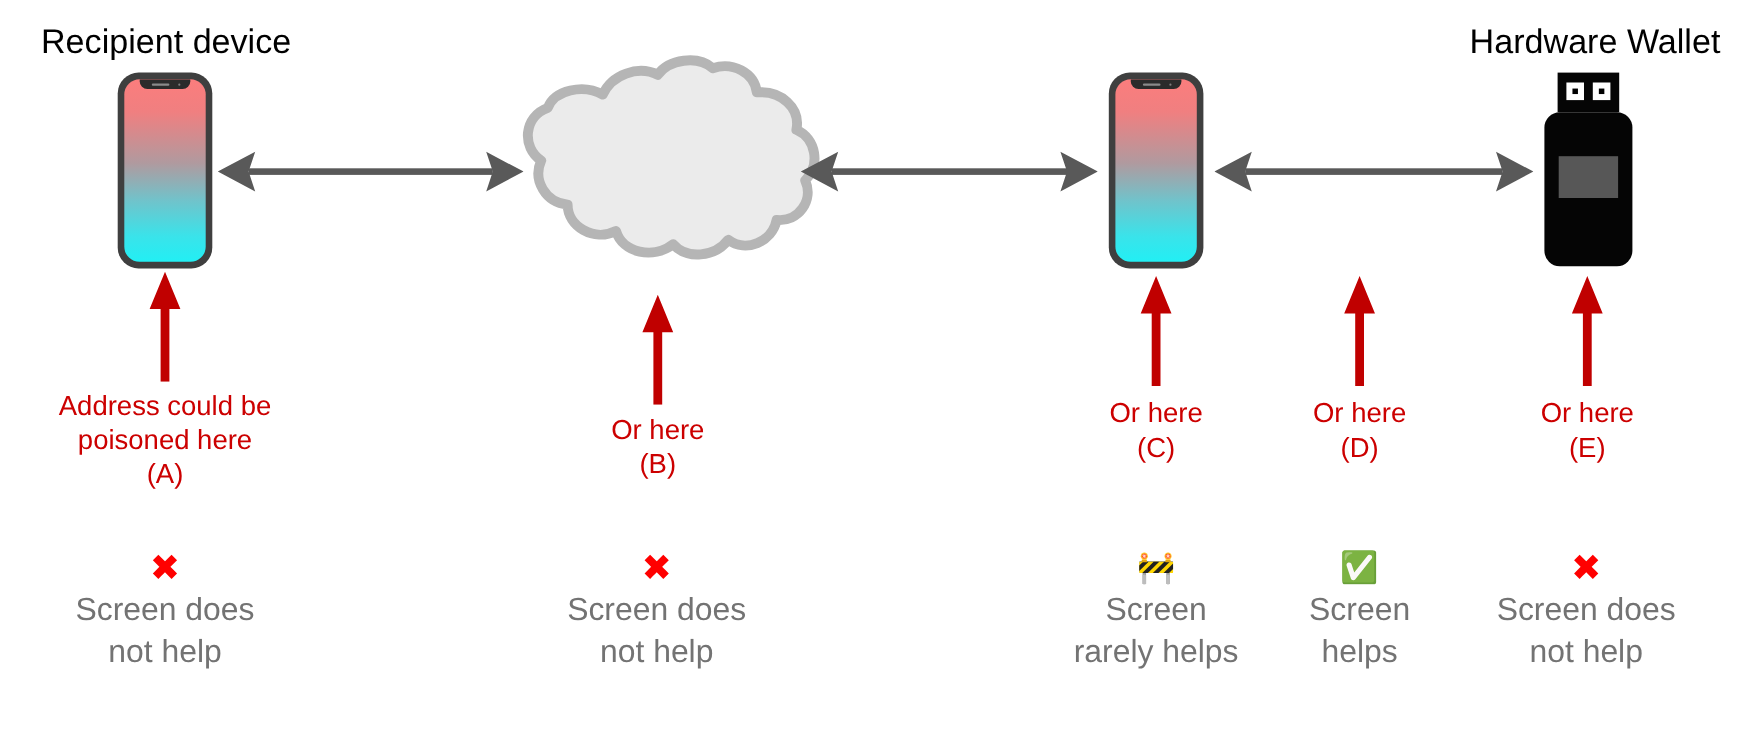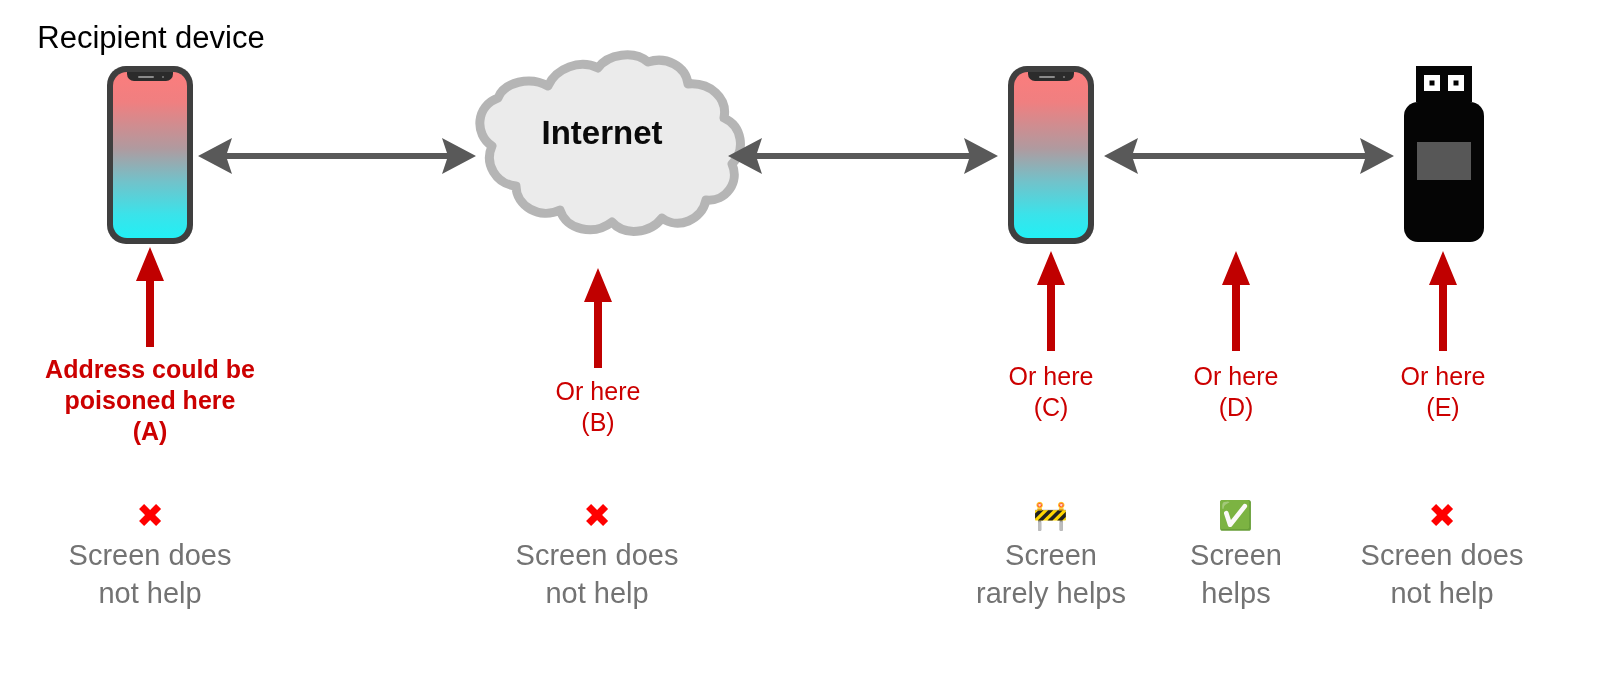--- a/index.html
+++ b/index.html
@@ -182,20 +182,21 @@
   }
 </style>
 </head>
 <body>
 
 <div id="stage">
 
   <div class="col-title" style="left:0px; top:19px; width:278px;">Recipient device</div>
 
 
+  <div class="col-title" style="left:1292px; top:19px; width:292px;">Hardware Wallet</div>
 
   <div class="phone" style="left:95px; top:66px;">
     <div class="phone-screen">
       <div class="phone-notch">
         <div class="phone-speaker"></div>
         <div class="phone-cam"></div>
       </div>
     </div>
   </div>
 
@@ -228,21 +229,20 @@
                C290,78 294,102 280,116
                C288,134 274,154 254,152
                C250,172 226,182 210,170
                C198,186 172,188 160,174
                C142,188 114,182 108,162
                C88,172 64,158 64,138
                C44,136 32,116 40,98
                C22,86 24,58 46,50
                C52,34 78,28 96,38 Z" fill="#ebebeb" stroke="#b5b5b5" stroke-width="9" stroke-linejoin="round"></path>
     </svg>
-    <div class="cloud-label">Internet</div>
   </div>
 
   <div class="gray-arrow" style="left:186px; top:132px; width:278px; height:48px;">
     <svg width="278" height="48" viewBox="0 0 278 48">
       <path d="M0,24 L34,6 L28,24 L34,42 Z" fill="#595959"></path>
       <path d="M278,24 L244,6 L250,24 L244,42 Z" fill="#595959"></path>
       <rect x="28" y="21" width="222" height="6" fill="#595959"></rect>
     </svg>
   </div>
 
@@ -285,21 +285,21 @@
       <path d="M19,0 L33,34 L23,34 L23,100 L15,100 L15,34 L5,34 Z" fill="#c00000"></path>
     </svg>
   </div>
 
   <div class="red-arrow" style="left:1412px; top:251px; width:38px; height:100px;">
     <svg width="38" height="100" viewBox="0 0 38 100">
       <path d="M19,0 L33,34 L23,34 L23,100 L15,100 L15,34 L5,34 Z" fill="#c00000"></path>
     </svg>
   </div>
 
-  <div class="red-note" style="left:8px; top:354px; width:260px;font-weight:bold;">Address could be
+  <div class="red-note" style="left:8px; top:354px; width:260px;">Address could be
 poisoned here
 (A)</div>
 
   <div class="red-note" style="left:466px; top:376px; width:240px;">Or here
 (B)</div>
 
   <div class="red-note" style="left:919px; top:361px; width:240px;">Or here
 (C)</div>
 
   <div class="red-note" style="left:1104px; top:361px; width:240px;">Or here

